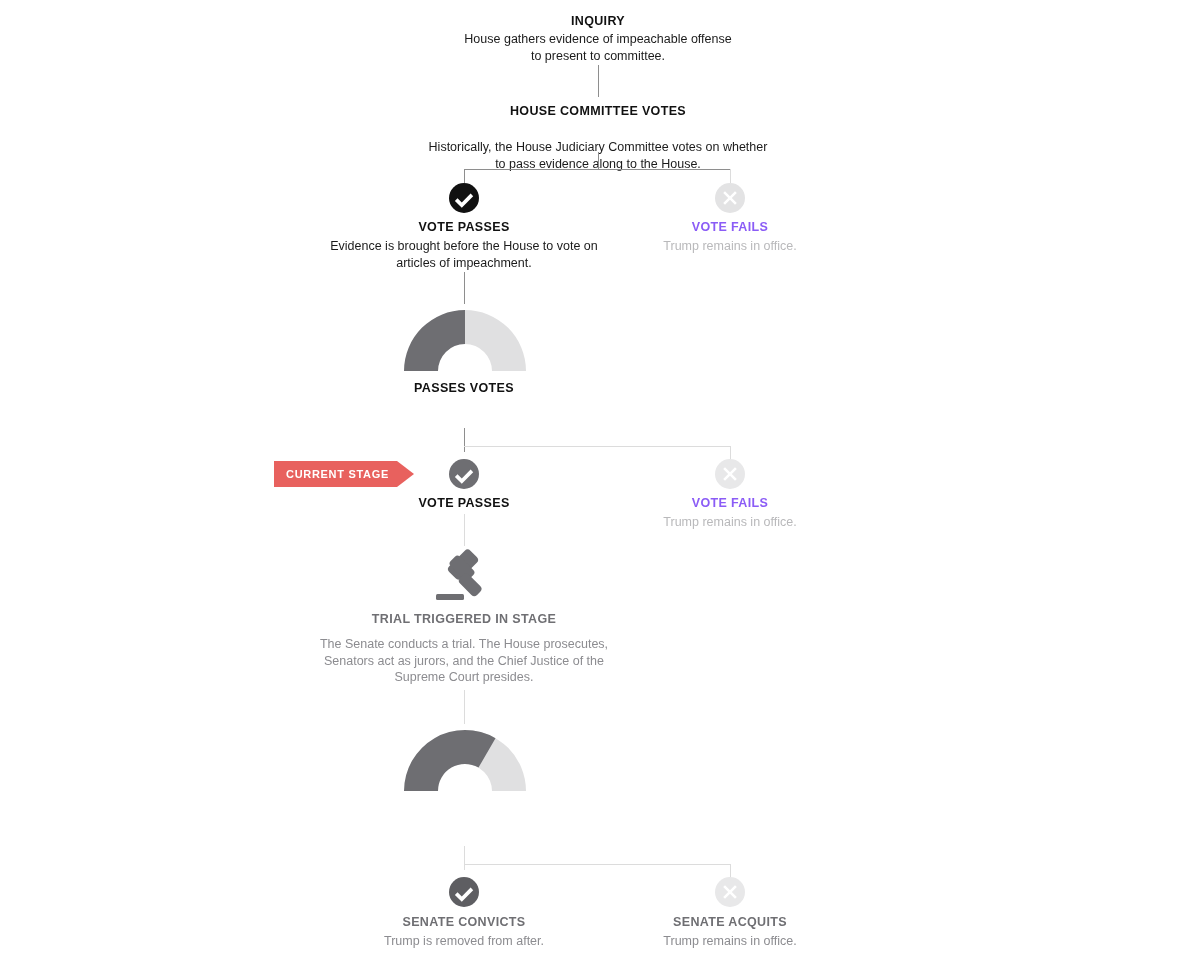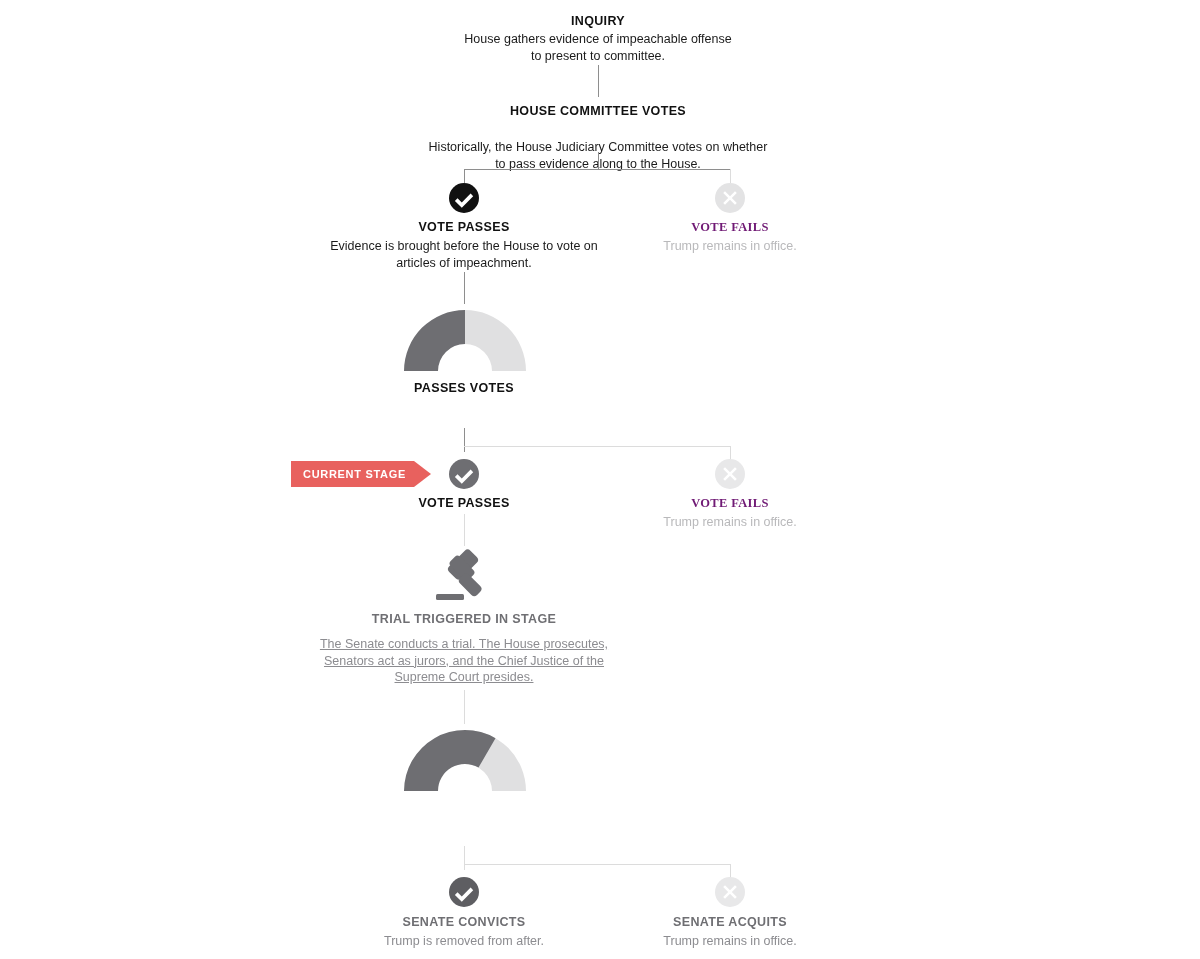--- a/index.html
+++ b/index.html
@@ -22,21 +22,21 @@
     line-height:15px;
     color:#111111;
     white-space:nowrap;
   }
   .node .desc{
     font-size:12.5px;
     line-height:16.5px;
     color:#1b1b1b;
     margin-top:2px;
   }
-  .node.muted .title{color:#701a75;font-family:Liberation Serif, serif;}
+  .node.muted .title{color:#8b5cf6;}
   .node.muted .desc{color:#b9b9bb;}
   .node.dark2 .title{color:#6f6f73;}
   .node.dark2 .desc{color:#8c8c90;}
 
   
   .vline{position:absolute;background:#8e8e8e;width:1px;}
   .vline.lighter{background:#dcdcdc;}
   .hline{position:absolute;background:#8e8e8e;height:1px;}
   .hline.lighter{background:#dcdcdc;}
 
@@ -141,21 +141,21 @@
     </svg>
   </div>
   <div class="node" style="left:264px;top:381px;width:400px;">
     <div class="title">PASSES VOTES</div>
   </div>
 
   <div class="vline" style="left:464px;top:428px;height:24px;"></div>
   <div class="hline lighter" style="left:464px;top:446px;width:267px;"></div>
   <div class="vline lighter" style="left:730px;top:446px;height:14px;"></div>
 
-  <div class="current-stage" style="left:291px;top:461px;">
+  <div class="current-stage" style="left:274px;top:461px;">
     <div class="cs-body">
       <span class="cs-label">CURRENT STAGE</span>
     </div>
     <div class="cs-arrow"></div>
   </div>
 
   <div class="badge gray" style="left:449px;top:459px;">
     <svg width="30" height="30" viewBox="0 0 30 30" aria-hidden="true">
       <path d="M8.5 15.2 L12.8 19.4 L21.6 10.6 L24.2 13.3 L12.8 24.7 L5.9 17.9 Z" fill="#ffffff"></path>
     </svg>
@@ -185,21 +185,21 @@
         <rect x="25.5" y="6" width="13" height="26" rx="3.5" ry="3.5" transform="rotate(-45 32 19)"></rect>
 
         <rect x="34" y="24" width="12.5" height="24" rx="4" ry="4" transform="rotate(-45 40 36)"></rect>
 
         <rect x="6" y="45" width="28" height="6" rx="1.5" ry="1.5"></rect>
       </g>
     </svg>
   </div>
   <div class="node dark2" style="left:264px;top:612px;width:400px;">
     <div class="title">TRIAL TRIGGERED IN STAGE</div>
-    <div class="desc" style="width:290px;margin:9px auto 4px;text-decoration:underline;">The Senate conducts a trial. The House prosecutes, Senators act as jurors, and the Chief Justice of the Supreme Court presides.</div>
+    <div class="desc" style="width:290px;margin:9px auto 4px;">The Senate conducts a trial. The House prosecutes, Senators act as jurors, and the Chief Justice of the Supreme Court presides.</div>
   </div>
 
   <div class="vline lighter" style="left:464px;top:690px;height:34px;"></div>
 
   <div class="gauge" style="left:399px;top:725px;">
     <svg width="132" height="70" viewBox="0 0 132 70" aria-hidden="true">
 
       <path d="M66 5 A61 61 0 0 1 127 66 L93 66 A27 27 0 0 0 66 39 Z" fill="#e0e0e1"></path>
 
       <path d="M5 66 A61 61 0 0 1 96.5 13.2 L79.5 42.6 A27 27 0 0 0 39 66 Z" fill="#6e6e72"></path>

